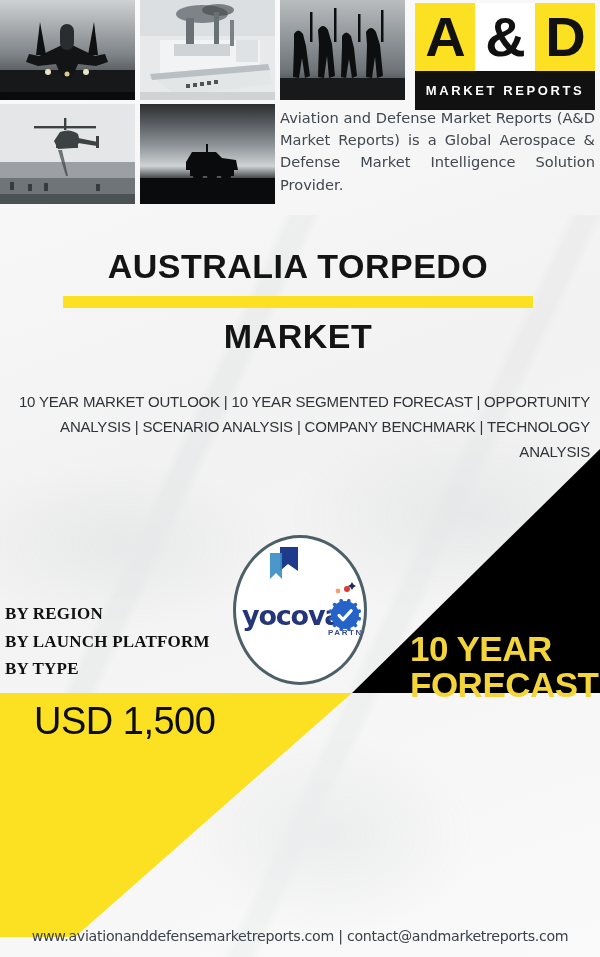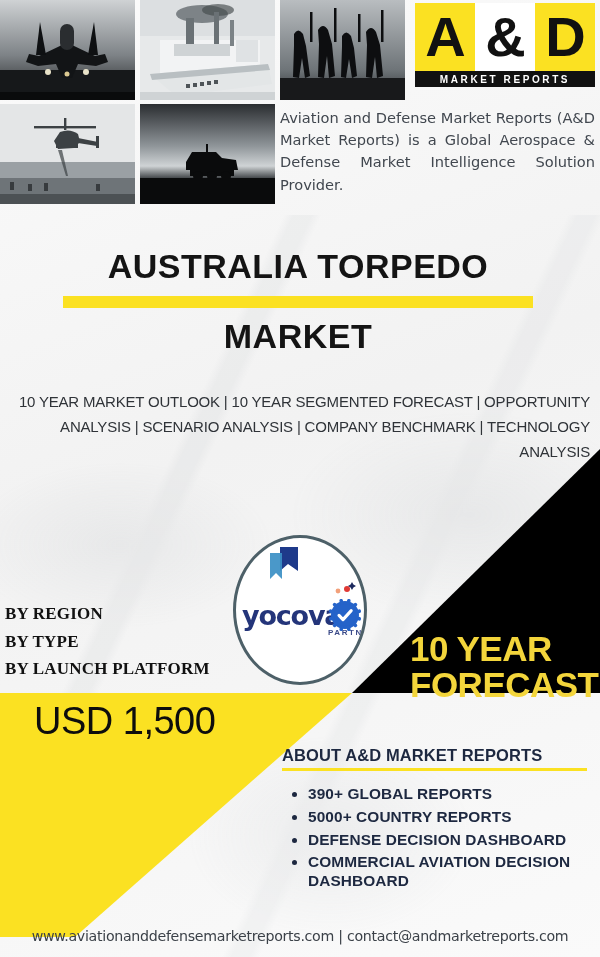--- a/index.html
+++ b/index.html
@@ -31,22 +31,22 @@
 
   .ph svg{display:block;width:100%;height:100%;}
 
   
   .logo{position:absolute;left:415px;top:3px;width:180px;height:92px;}
   .logo-row{display:flex;height:68px;}
   .logo-cell{flex:1;display:flex;align-items:center;justify-content:center;
              font-weight:800;font-size:56px;line-height:1;color:#111;letter-spacing:-1px;}
   .logo-cell.y{background:#FBE122;}
   .logo-cell.w{background:#ffffff;}
-  .logo-bar{height:16px;background:#111;color:#fff;display:flex;align-items:center;
-            justify-content:center;font-size:10px;letter-spacing:2.6px;font-weight:600;}
+  .logo-bar{height:39px;background:#111;color:#fff;display:flex;align-items:center;
+            justify-content:center;font-size:13px;letter-spacing:2.6px;font-weight:600;}
 
   
   .intro{position:absolute;left:280px;top:107px;width:315px;
          font-size:14.6px;line-height:1.52;color:#41474f;text-align:justify;
          font-family:"DejaVu Sans", sans-serif;}
 
   
   .title-wrap{position:absolute;left:0;top:248px;width:596px;text-align:center;}
   .title-1{font-size:34px;font-weight:800;letter-spacing:0.5px;color:#141414;line-height:1.1;}
   .title-rule{width:470px;height:12px;background:#FBE122;margin:11px auto 10px;}
@@ -255,22 +255,22 @@
   <div class="title-wrap">
     <div class="title-1">AUSTRALIA TORPEDO</div>
     <div class="title-rule"></div>
     <div class="title-2">MARKET</div>
   </div>
 
   <div class="subtitle">10 YEAR MARKET OUTLOOK | 10 YEAR SEGMENTED FORECAST | OPPORTUNITY ANALYSIS | SCENARIO ANALYSIS | COMPANY BENCHMARK | TECHNOLOGY ANALYSIS</div>
 
   <div class="bylist">
     <div>BY REGION</div>
+    <div>BY LAUNCH PLATFORM</div>
     <div>BY TYPE</div>
-    <div>BY LAUNCH PLATFORM</div>
   </div>
 
   <div class="yocova">
     <div class="yocova-circ">
       <svg class="yo-flag" viewBox="0 0 42 44">
         <path d="M14 0 L32 0 L32 24 L22 17 L14 24 Z" fill="#1e3a8a"></path>
         <path d="M4 6 L16 6 L16 32 L10 26 L4 32 Z" fill="#3b8fc4" opacity=".92"></path>
       </svg>
       <div class="yo-text">yocova</div>
       <div class="yo-partner">PARTNER</div>
@@ -297,26 +297,16 @@
     </div>
   </div>
 
   <div class="forecast">
     <div class="l1">10 YEAR</div>
     <div class="l2">FORECAST</div>
   </div>
 
   <div class="price">USD 1,500</div>
 
-  <div class="about">
-    <div class="about-h">ABOUT A&amp;D MARKET REPORTS</div>
-    <div class="about-rule"></div>
-    <ul class="about-ul">
-      <li>390+ GLOBAL REPORTS</li>
-      <li>5000+ COUNTRY REPORTS</li>
-      <li>DEFENSE DECISION DASHBOARD</li>
-      <li>COMMERCIAL AVIATION DECISION DASHBOARD</li>
-    </ul>
-  </div>
 
   <div class="footer">www.aviationanddefensemarketreports.com | contact@andmarketreports.com</div>
 
 </div>
 
 </body></html>

